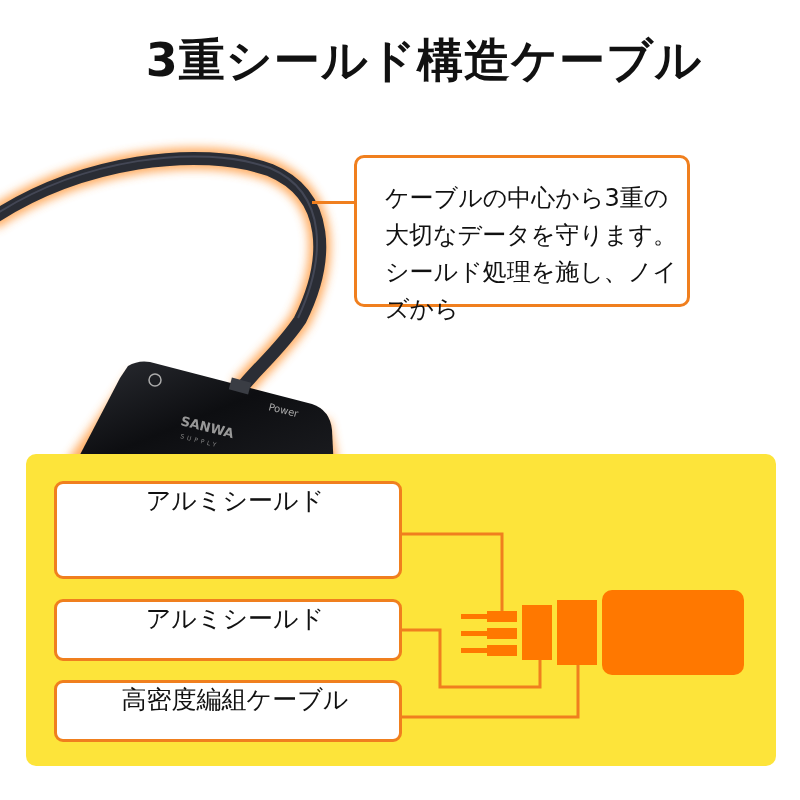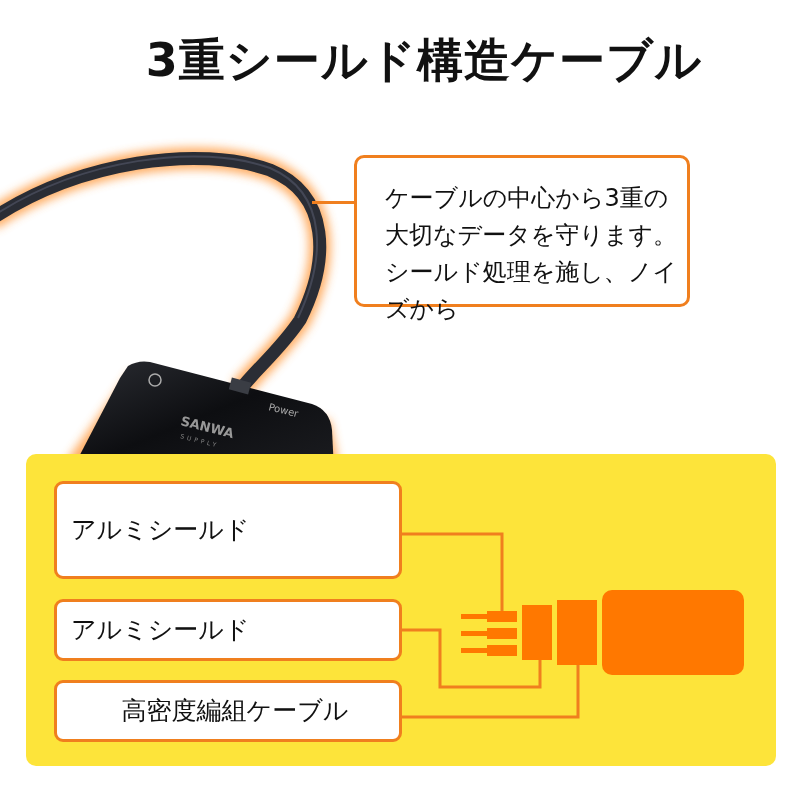--- a/index.html
+++ b/index.html
@@ -9,21 +9,21 @@
            font-size: 46px; font-weight: bold; color: #111; letter-spacing: 1px; padding-left: 24px; }
   .product { position: absolute; left: 0; top: 0; width: 800px; height: 470px; }
   .callout { position: absolute; left: 354px; top: 155px; width: 336px; height: 152px;
              box-sizing: border-box; border: 3px solid #f07f1e; border-radius: 10px; background: #fff; }
   .callout-text { position: absolute; left: 28px; top: 22px; font-size: 24px; line-height: 37px;
                   color: #111; font-weight: 500; }
   .callout-line { position: absolute; left: 312px; top: 201px; width: 44px; height: 3px; background: #f07f1e; }
   .panel { position: absolute; left: 26px; top: 454px; width: 750px; height: 312px; background: #fde43a; border-radius: 10px; }
   .label-box { position: absolute; box-sizing: border-box; background: #fff; border: 3px solid #f07f1e;
                border-radius: 9px; font-size: 25px; color: #111; padding-left: 14px; display: flex;
-               flex-direction: column; justify-content: center; line-height: 34px; }
+               flex-direction: row; justify-content: center; line-height: 34px; }
   .diagram { position: absolute; left: 0; top: 0; width: 800px; height: 800px; pointer-events: none; }
 </style>
 </head>
 <body>
 
 <div class="title">3重シールド構造ケーブル</div>
 
 <svg class="product" viewBox="0 0 800 470">
   <defs>
     <filter id="glow" x="-20%" y="-20%" width="140%" height="140%">

